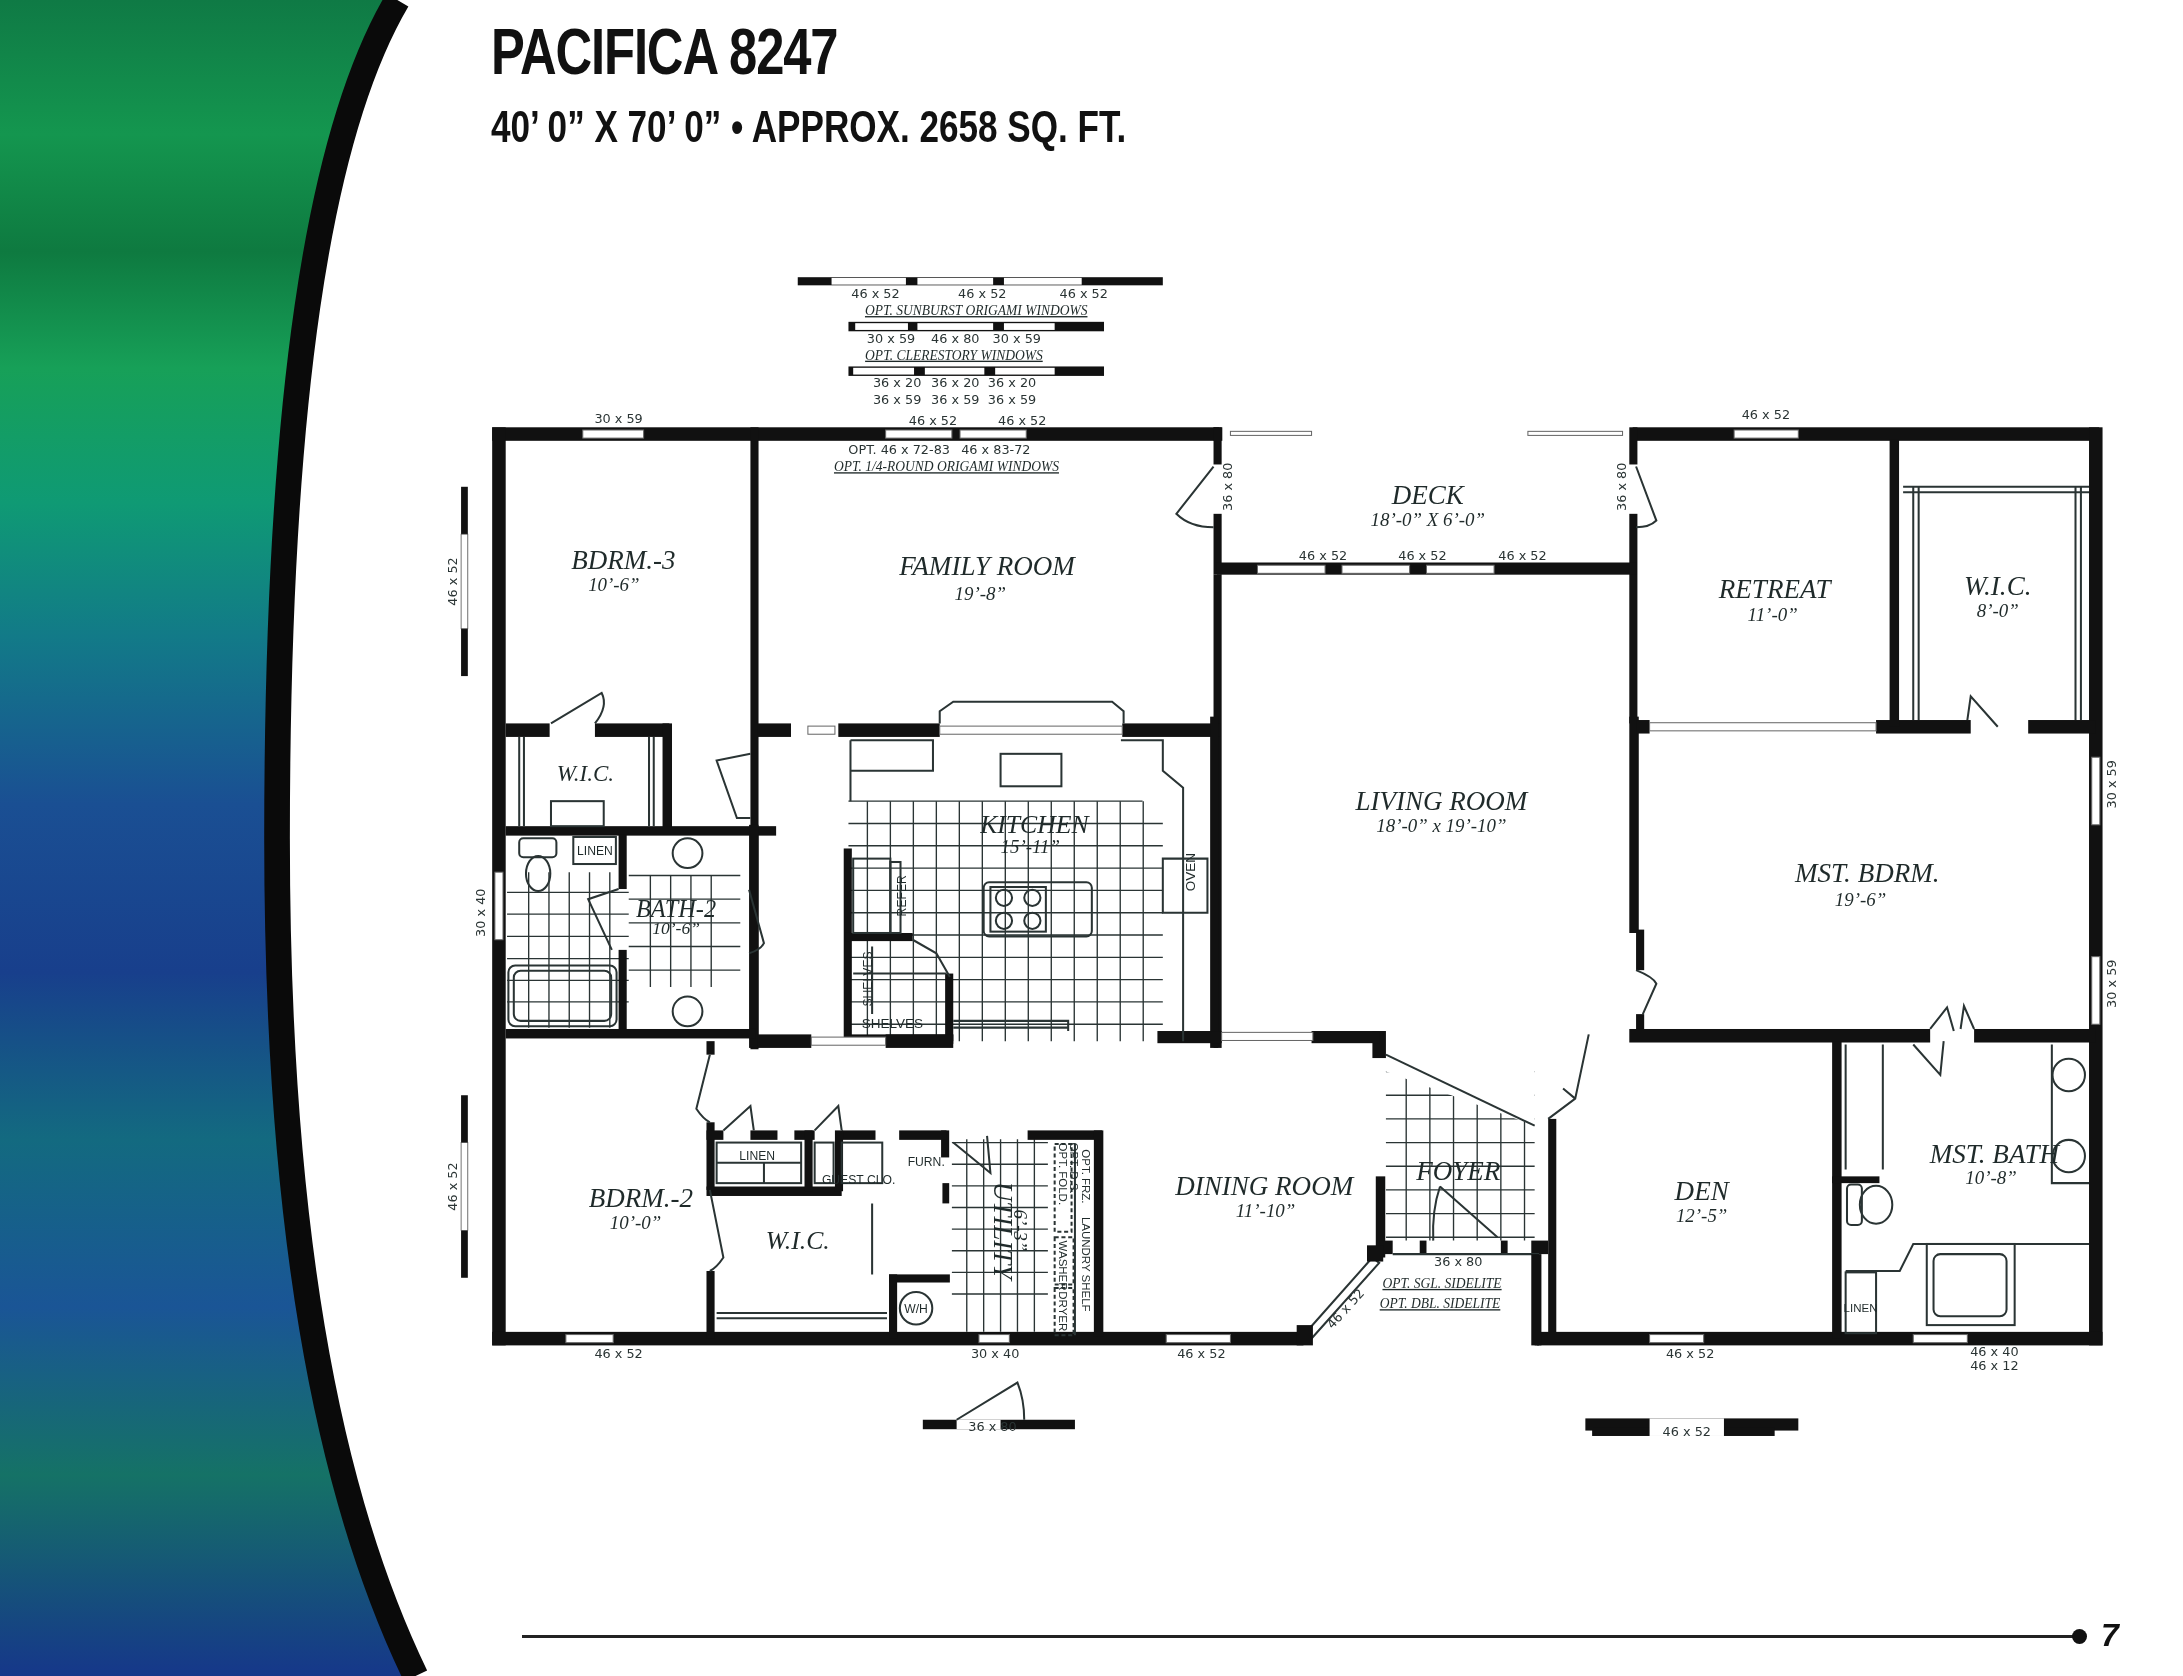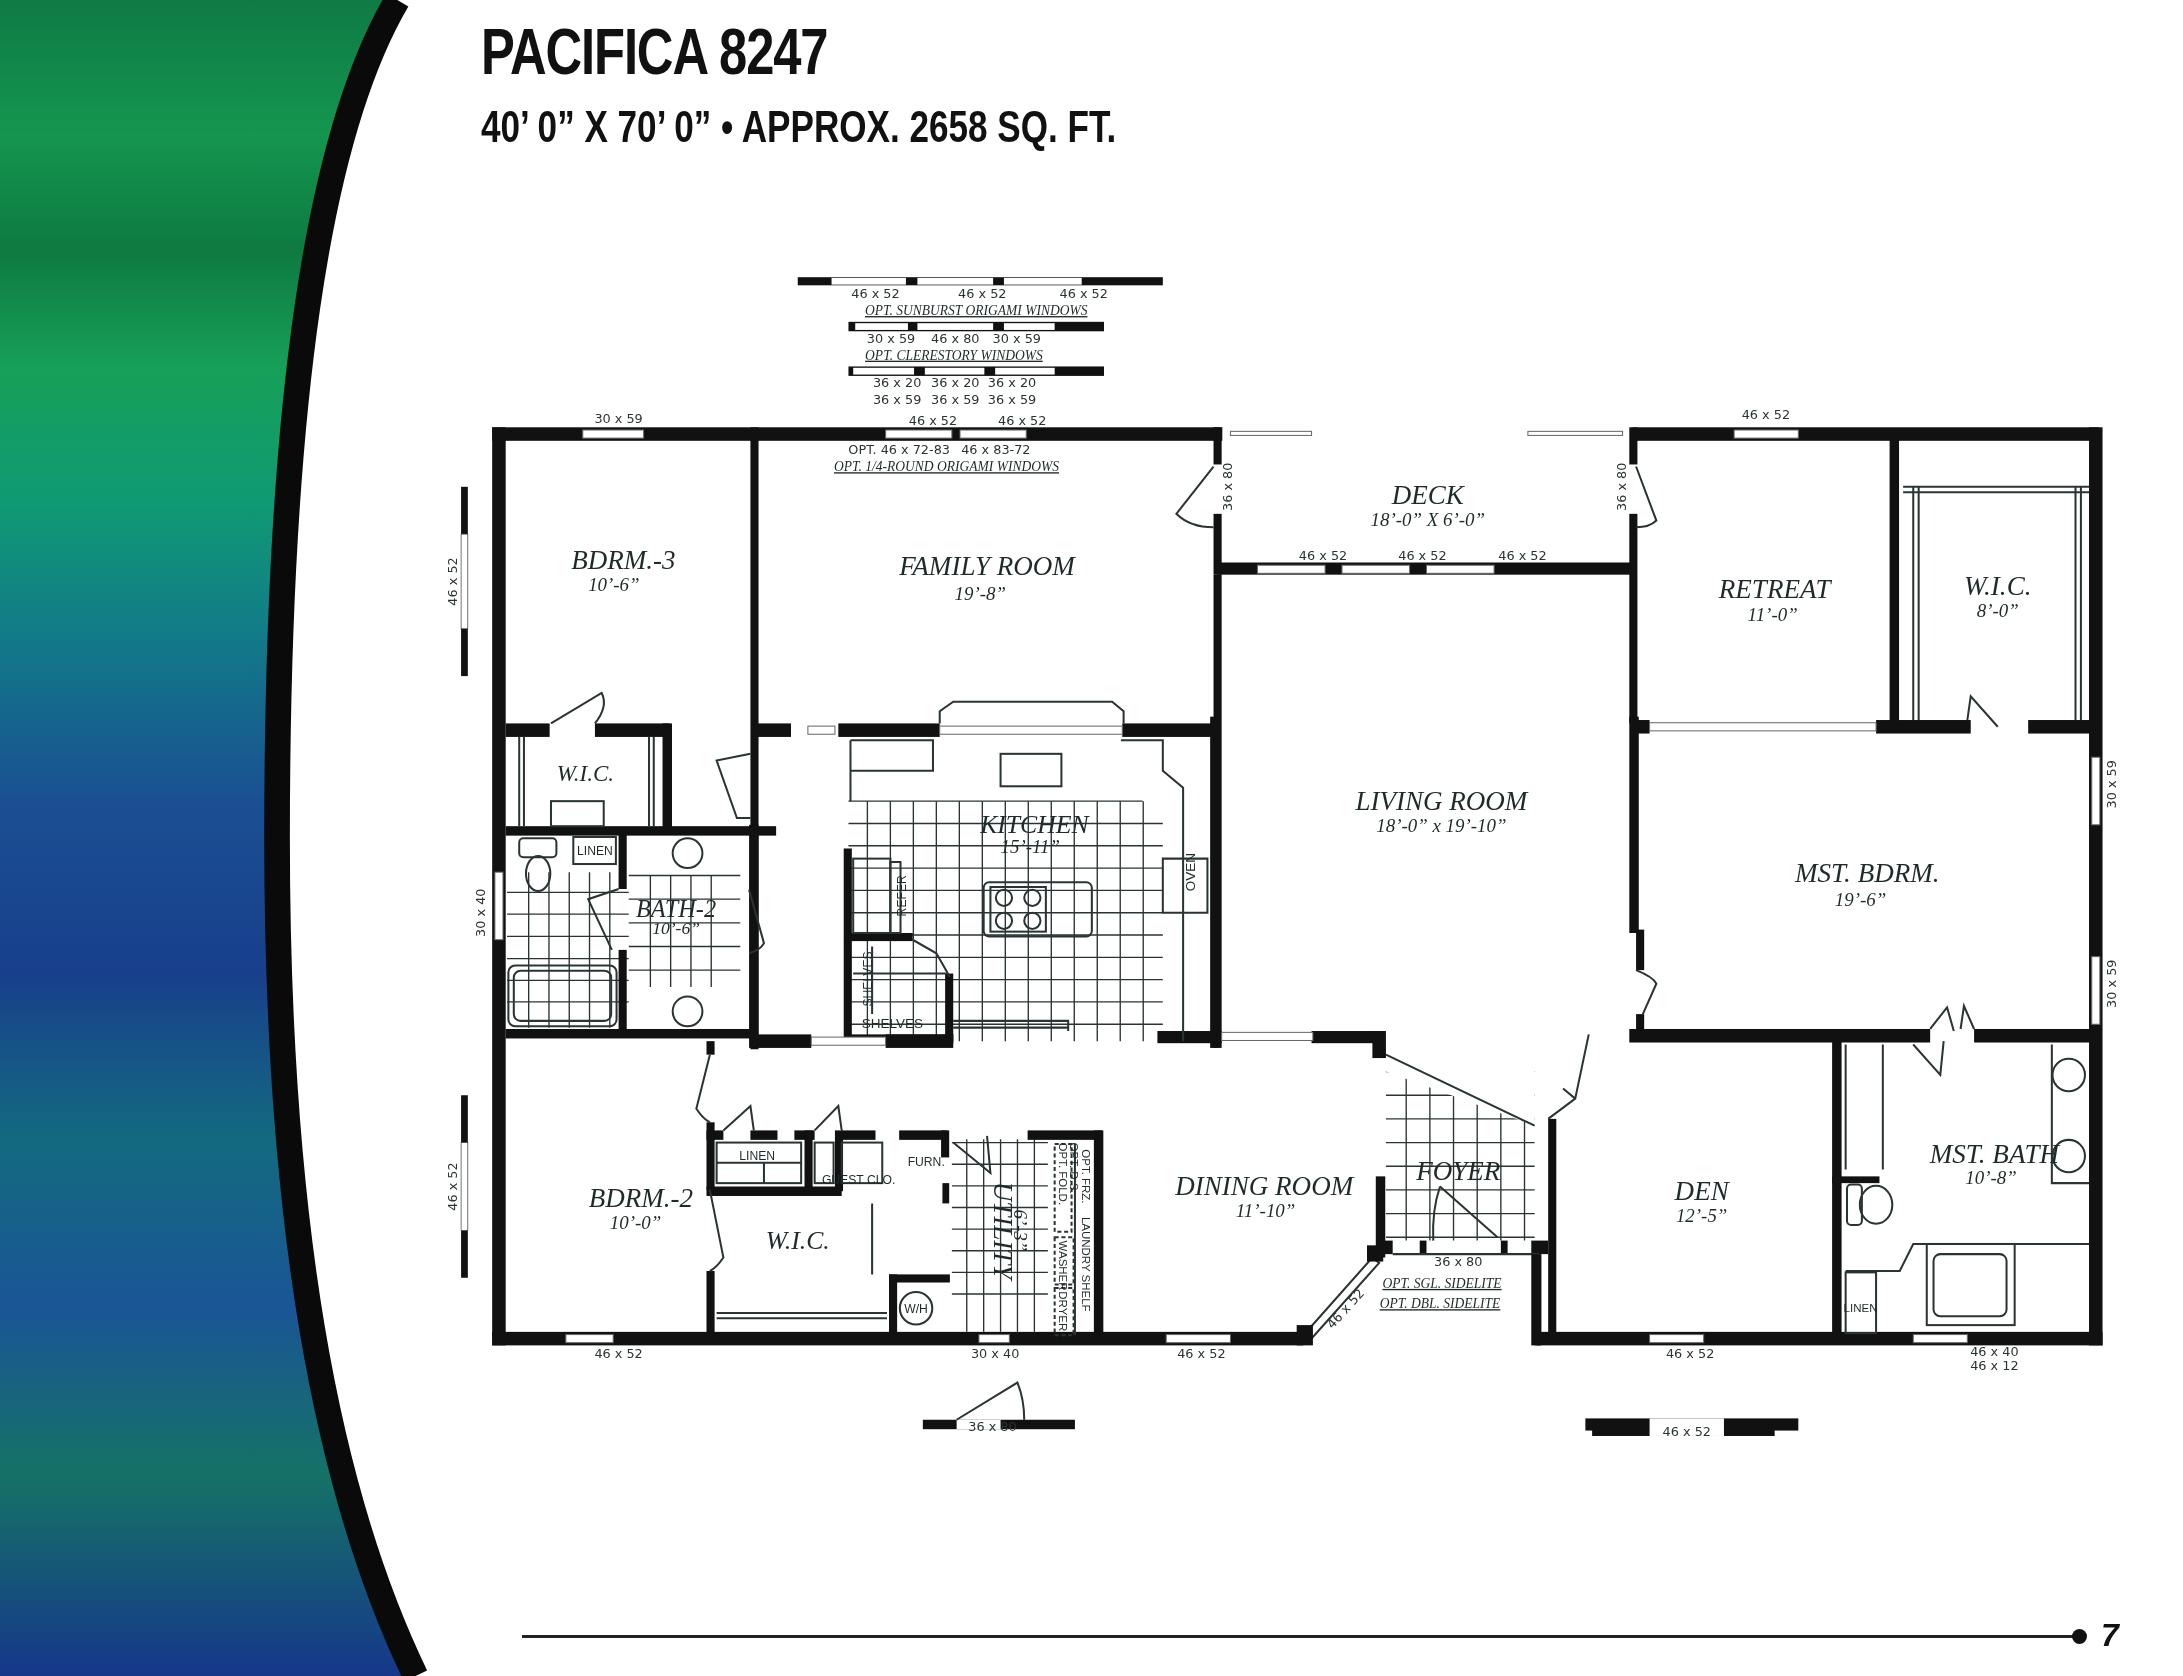--- a/index.html
+++ b/index.html
@@ -1,18 +1,18 @@
 <!DOCTYPE html>
 <html style="font-size:10.8px"><head>
 <meta charset="utf-8">
 <style>
   html, body { margin: 0; padding: 0; background: #ffffff; }
   body { width: 2183px; height: 1676px; position: relative; overflow: hidden; font-family: "Liberation Sans", sans-serif; }
   .band { position: absolute; left: 0; top: 0; width: 473px; height: 1676px; }
-  .title-block { position: absolute; left: 481px; top: 19px; }
+  .title-block { position: absolute; left: 491px; top: 19px; }
   .title { font-family: "Liberation Sans", sans-serif; font-weight: 700; font-size: 65px; letter-spacing: -1.4px; color: #111; transform: scaleX(0.78); transform-origin: left top; white-space: nowrap; line-height: 1; }
   .subtitle { margin-top: 20px; font-family: "Liberation Sans", sans-serif; font-weight: 700; font-size: 45px; color: #111; transform: scaleX(0.78); transform-origin: left top; white-space: nowrap; line-height: 1; }
   svg.plan { position: absolute; left: 0; top: 0; }
   .rm { font-family: "Liberation Serif", serif; font-style: italic; fill: #1f2a2a; }
   .dim { font-family: "DejaVu Sans", sans-serif; fill: #2a3434; }
   .lbl { font-family: "Liberation Sans", sans-serif; fill: #1f2a2a; }
   .footer-line { position: absolute; left: 522px; top: 1635px; width: 1555px; height: 2.7px; background: #222; }
   .footer-dot { position: absolute; left: 2072px; top: 1629px; width: 15px; height: 15px; border-radius: 50%; background: #111; }
   .page-num { position: absolute; left: 2101px; top: 1617px; font-family: "Liberation Sans", sans-serif; font-weight: 700; font-style: italic; font-size: 32px; color: #111; }
 </style>

